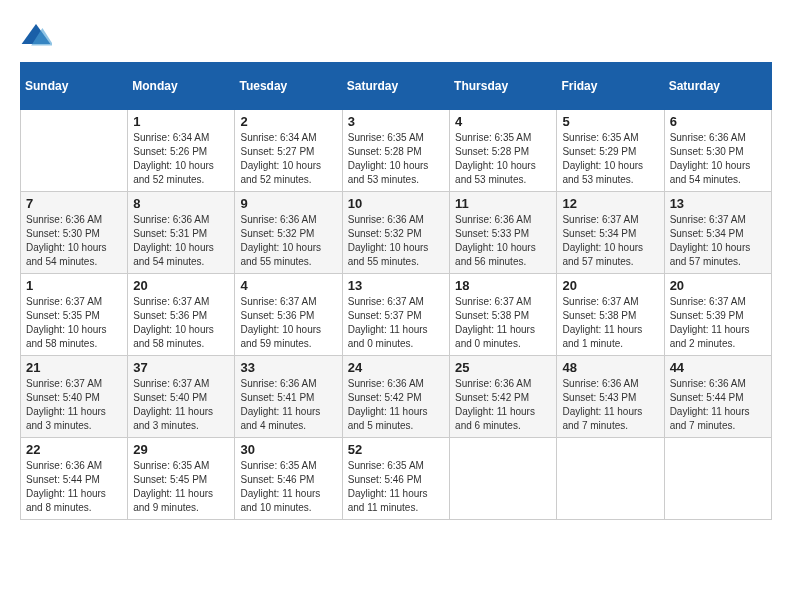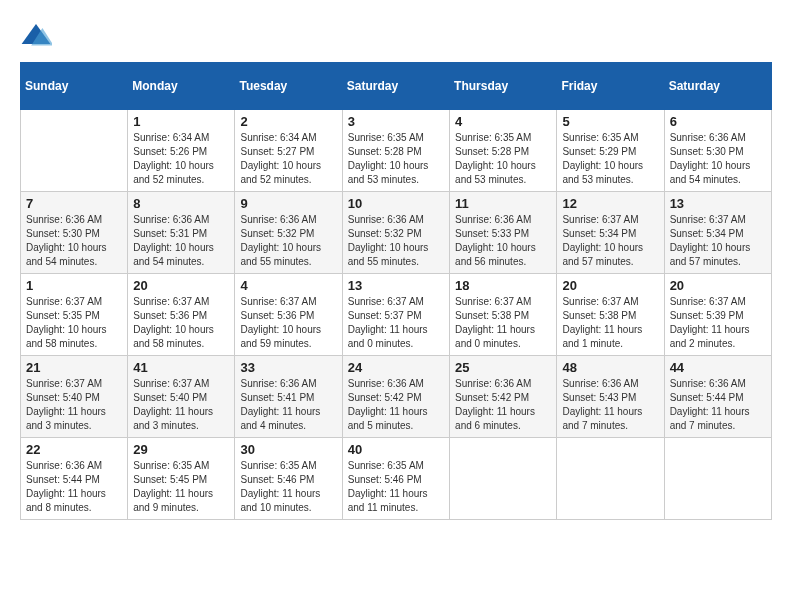--- a/index.html
+++ b/index.html
@@ -270,21 +270,21 @@
         </tr>
         <tr>
           <td>
             <span class="day-number">21</span>
             <div class="day-info" style="white-space: pre-line;">Sunrise: 6:37 AM
 Sunset: 5:40 PM
 Daylight: 11 hours
 and 3 minutes.</div>
           </td>
           <td>
-            <span class="day-number">41</span>
+            <span class="day-number">37</span>
             <div class="day-info" style="white-space: pre-line;">Sunrise: 6:37 AM
 Sunset: 5:40 PM
 Daylight: 11 hours
 and 3 minutes.</div>
           </td>
           <td>
             <span class="day-number">33</span>
             <div class="day-info" style="white-space: pre-line;">Sunrise: 6:36 AM
 Sunset: 5:41 PM
 Daylight: 11 hours
@@ -335,21 +335,21 @@
 and 9 minutes.</div>
           </td>
           <td>
             <span class="day-number">30</span>
             <div class="day-info" style="white-space: pre-line;">Sunrise: 6:35 AM
 Sunset: 5:46 PM
 Daylight: 11 hours
 and 10 minutes.</div>
           </td>
           <td>
-            <span class="day-number">40</span>
+            <span class="day-number">52</span>
             <div class="day-info" style="white-space: pre-line;">Sunrise: 6:35 AM
 Sunset: 5:46 PM
 Daylight: 11 hours
 and 11 minutes.</div>
           </td>
           <td class="empty-cell"></td>
           <td class="empty-cell"></td>
           <td class="empty-cell"></td>
         </tr>
       </tbody>

